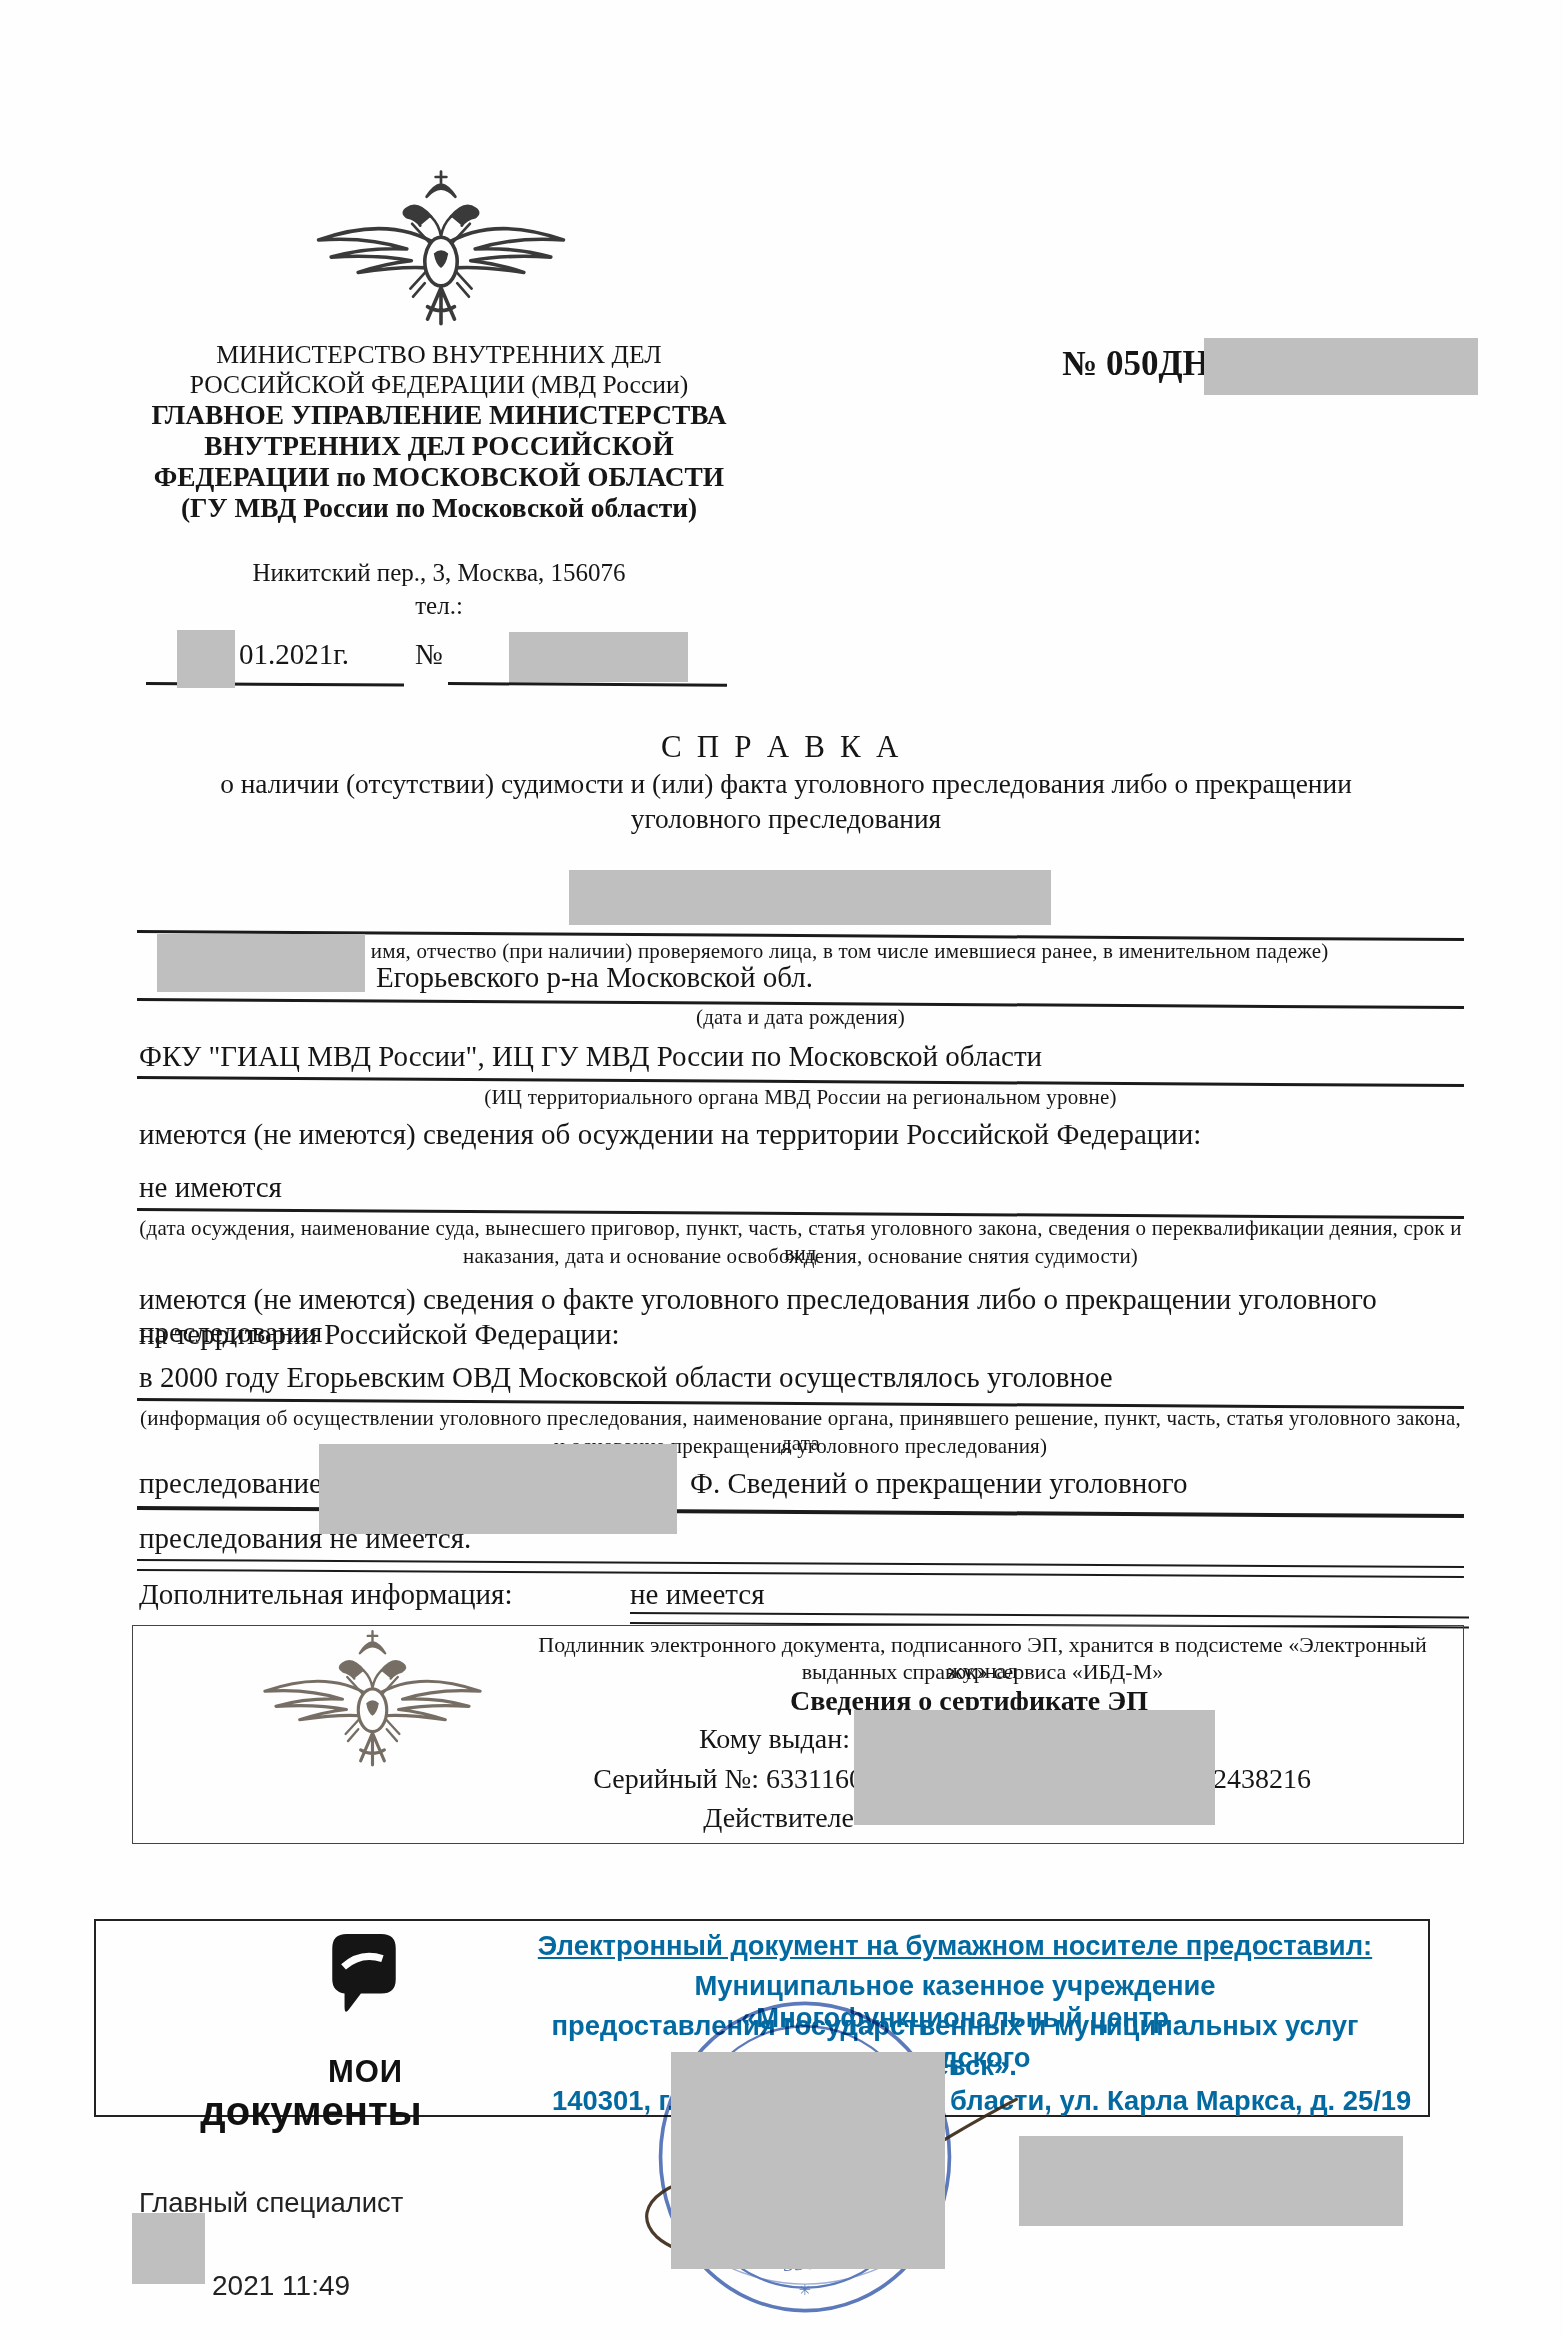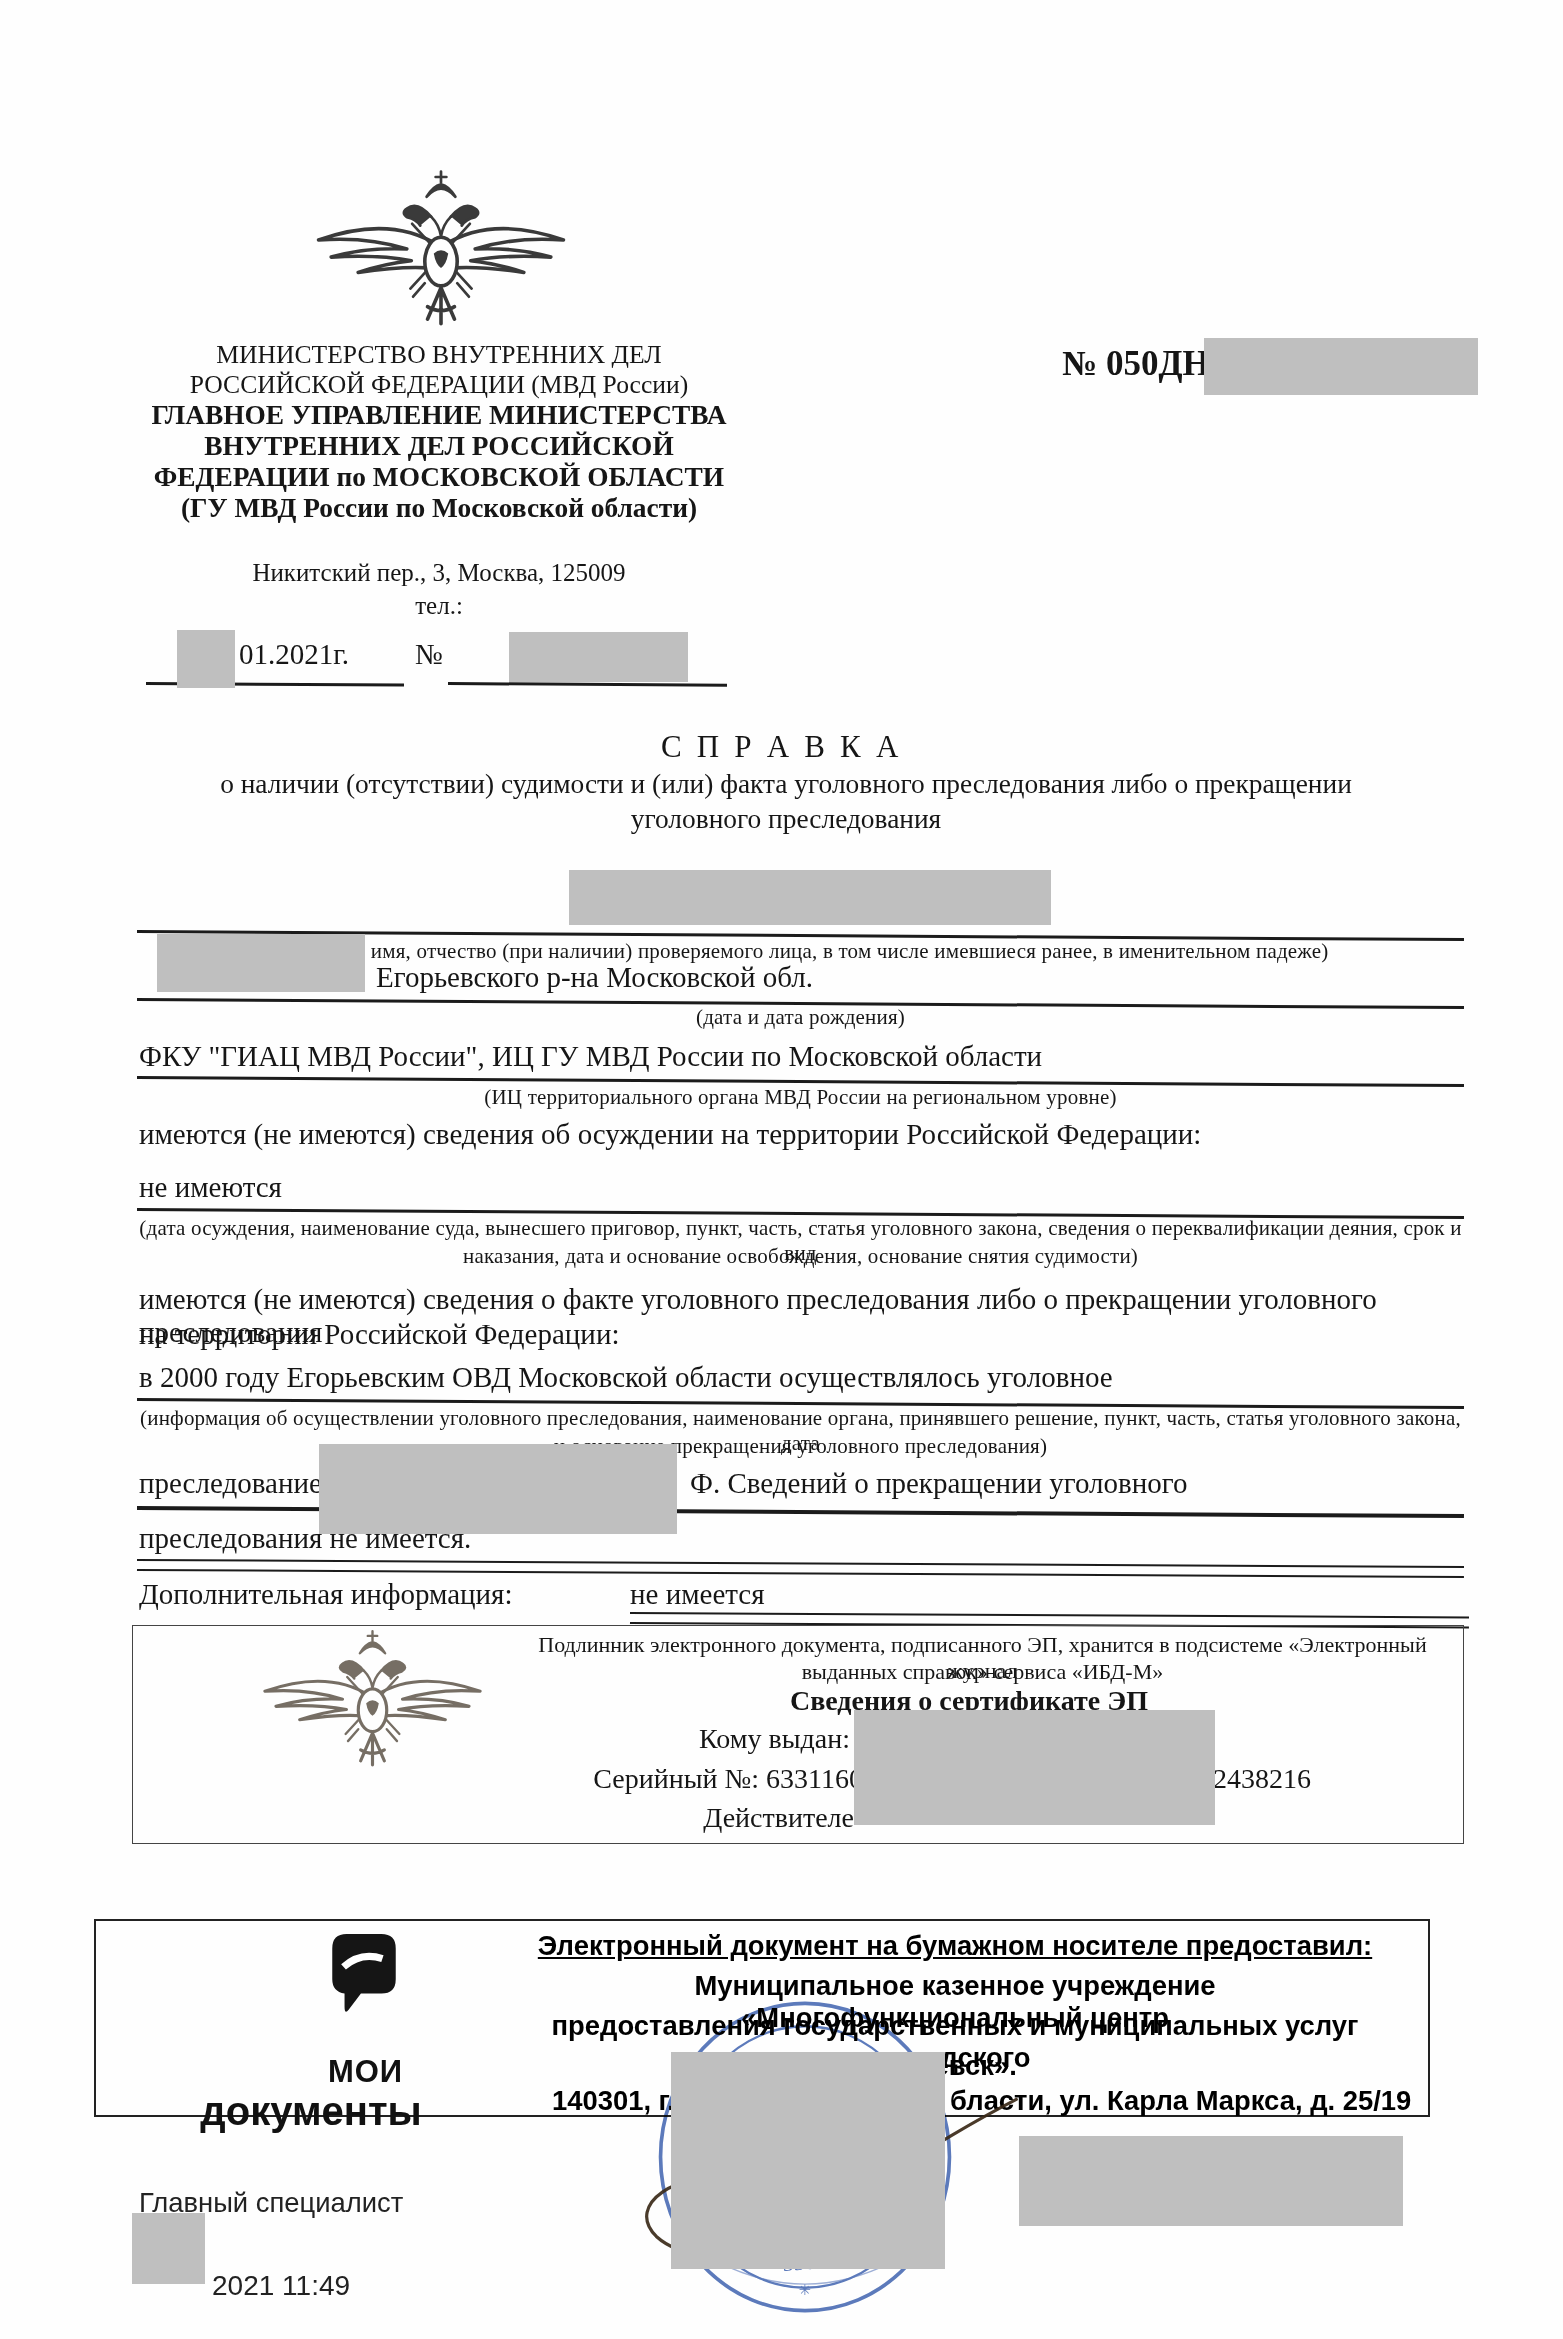--- a/index.html
+++ b/index.html
@@ -12,21 +12,21 @@
   .ctr{text-align:center;}
   .rt{text-align:right;}
   .rule{position:absolute;height:2.7px;background:#1b1b1b;transform:rotate(0.35deg);transform-origin:left center;}
   .rule-dbl{position:absolute;height:8.2px;border-top:2.7px solid #1b1b1b;border-bottom:2.7px solid #1b1b1b;
             background:transparent;transform:rotate(0.3deg);transform-origin:left center;}
   .redact{position:absolute;background:#bfbfbf;z-index:6;}
   .cap{font-size:21px;letter-spacing:0.2px;}
   .body-line{font-size:29px;}
   .hdr-reg{font-size:25.6px;line-height:30px;}
   .hdr-bold{font-size:27.4px;line-height:31px;font-weight:bold;}
-  .mfc-text{font-family:"Liberation Sans",sans-serif;font-weight:600;font-size:27.4px;color:#000000;}
+  .mfc-text{font-family:"Liberation Sans",sans-serif;font-weight:600;font-size:27.4px;color:#0369a1;}
   svg{display:block;}
   .stamp{mix-blend-mode:multiply;opacity:.85;z-index:3;}
   .sig{z-index:4;}
 </style>
 </head>
 <body>
 
 <div class="page">
 
   <svg width="0" height="0" style="position:absolute">
@@ -60,21 +60,21 @@
     <div class="hdr-bold">ГЛАВНОЕ УПРАВЛЕНИЕ МИНИСТЕРСТВА</div>
     <div class="hdr-bold">ВНУТРЕННИХ ДЕЛ РОССИЙСКОЙ</div>
     <div class="hdr-bold">ФЕДЕРАЦИИ по МОСКОВСКОЙ ОБЛАСТИ</div>
     <div class="hdr-bold">(ГУ МВД России по Московской области)</div>
   </div>
 
   <div class="abs serif b" style="left:1062px;top:344px;font-size:35px;">№ 050ДН</div>
   <div class="redact" style="left:1204px;top:338px;width:274px;height:57px;"></div>
 
   <div class="abs ctr" style="left:119px;top:556px;width:640px;font-size:25px;line-height:33px;">
-    <div>Никитский пер., 3, Москва, 125009</div>
+    <div>Никитский пер., 3, Москва, 156076</div>
     <div>тел.:</div>
   </div>
 
   <div class="redact" style="left:177px;top:630px;width:58px;height:58px;"></div>
   <div class="abs serif" style="left:239px;top:638px;font-size:29px;">01.2021г.</div>
   <div class="abs serif" style="left:415px;top:638px;font-size:29px;">№</div>
   <div class="redact" style="left:509px;top:632px;width:179px;height:50px;"></div>
   <div class="rule" style="left:146px;top:682px;width:258px;height:2.7px;"></div>
   <div class="rule" style="left:448px;top:682px;width:279px;height:2.7px;"></div>
 

